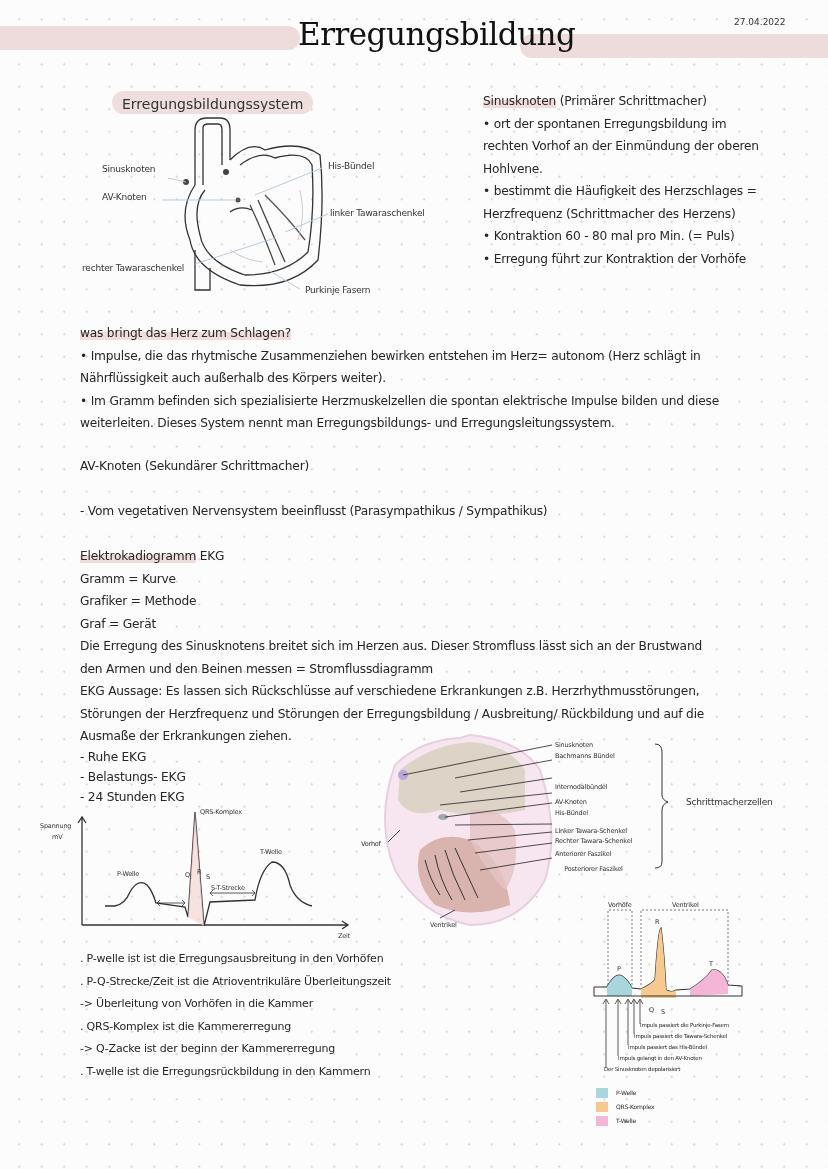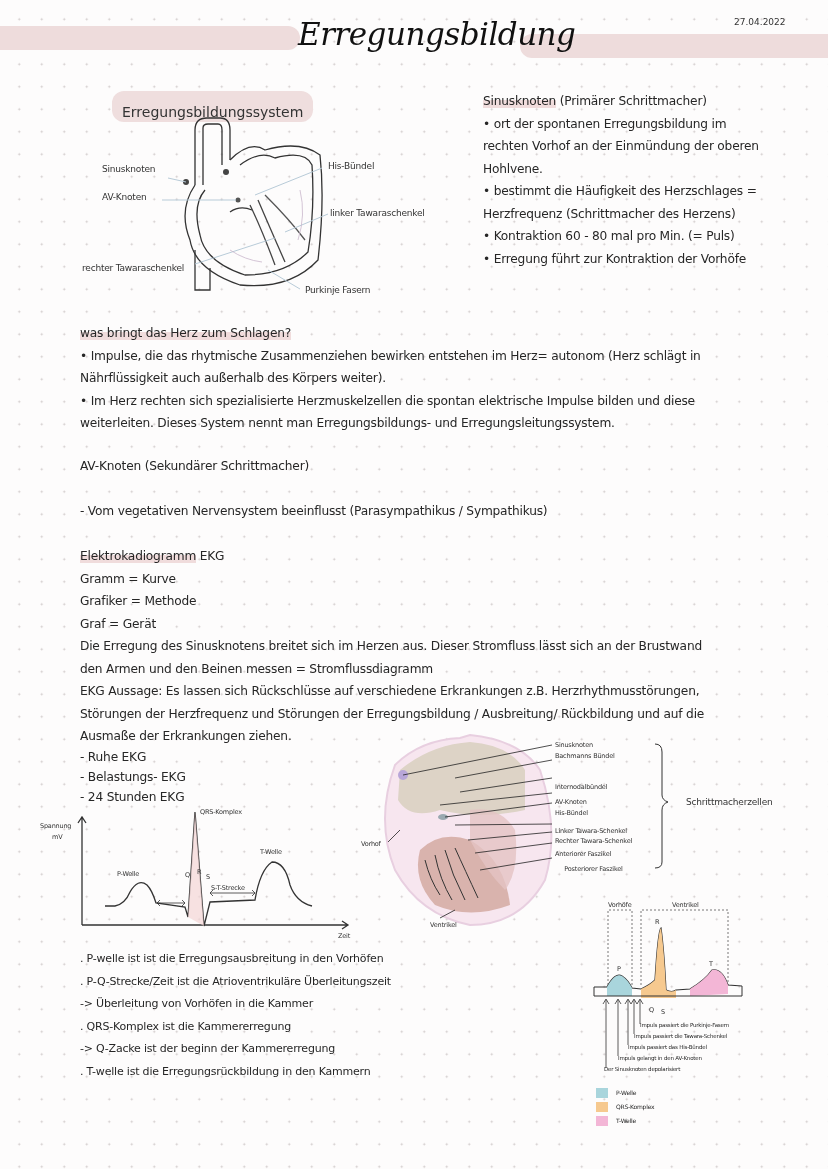--- a/index.html
+++ b/index.html
@@ -9,23 +9,23 @@
     background-image: radial-gradient(circle, #cfc9c9 0.8px, transparent 1.2px);
     background-size: 22.5px 22.5px;
     background-position: 8px 8px;
     font-family: "DejaVu Sans", sans-serif;
     color:#2a2a2a;
   }
   .abs { position:absolute; }
   .hw { font-family:"DejaVu Sans", sans-serif; font-size:12.2px; letter-spacing:-0.2px; color:#262626; white-space:nowrap; }
   .title-band-left { left:0; top:26px; width:300px; height:24px; background:#eedcdc; border-radius:0 14px 14px 0; }
   .title-band-right { left:520px; top:34px; width:308px; height:24px; background:#eedcdc; border-radius:14px 0 0 14px; }
-  .title { left:298px; top:16px; font-family:"DejaVu Serif", serif; font-style:italic; font-size:31px; color:#111; letter-spacing:-0.5px; }
+  .title { left:298px; top:16px; font-family:"DejaVu Serif", serif; font-size:31px; color:#111; letter-spacing:-0.5px; }
   .date { left:734px; top:17px; font-size:9px; color:#333; }
-  .sub-title { left:112px; top:91px; padding:13px 10px 2px 10px; background:#efdede; border-radius:12px; font-size:14px; color:#333; }
+  .sub-title { left:112px; top:91px; padding:5px 10px 2px 10px; background:#efdede; border-radius:12px; font-size:14px; color:#333; }
   .hl { background:linear-gradient(to bottom, transparent 45%, #f0dcdc 45%); }
   .line { line-height:22.5px; }
   .small { font-size:9px; color:#333; }
   .tiny { font-size:6.5px; color:#333; }
   svg { position:absolute; overflow:visible; }
   .legend-swatch { width:12px; height:10px; display:inline-block; vertical-align:middle; margin-right:8px; }
 </style>
 </head>
 <body>
 
@@ -86,21 +86,21 @@
   <div>• bestimmt die Häufigkeit des Herzschlages =</div>
   <div>Herzfrequenz (Schrittmacher des Herzens)</div>
   <div>• Kontraktion 60 - 80 mal pro Min. (= Puls)</div>
   <div>• Erregung führt zur Kontraktion der Vorhöfe</div>
 </div>
 
 <div class="abs hw line" style="left:80px;top:322px;">
   <div><span class="hl">was bringt das Herz zum Schlagen?</span></div>
   <div>• Impulse, die das rhytmische Zusammenziehen bewirken entstehen im Herz= autonom (Herz schlägt in</div>
   <div>Nährflüssigkeit auch außerhalb des Körpers weiter).</div>
-  <div>• Im Herz rechten sich spezialisierte Herzmuskelzellen die spontan elektrische Impulse bilden und diese</div>
+  <div>• Im Gramm befinden sich spezialisierte Herzmuskelzellen die spontan elektrische Impulse bilden und diese</div>
   <div>weiterleiten. Dieses System nennt man Erregungsbildungs- und Erregungsleitungssystem.</div>
 </div>
 
 <div class="abs hw" style="left:80px;top:459px;">AV-Knoten (Sekundärer Schrittmacher)</div>
 <div class="abs hw" style="left:80px;top:504px;">- Vom vegetativen Nervensystem beeinflusst (Parasympathikus / Sympathikus)</div>
 
 <div class="abs hw line" style="left:80px;top:545px;">
   <div>
     <span class="hl">Elektrokadiogramm</span>
     <span>EKG</span>

